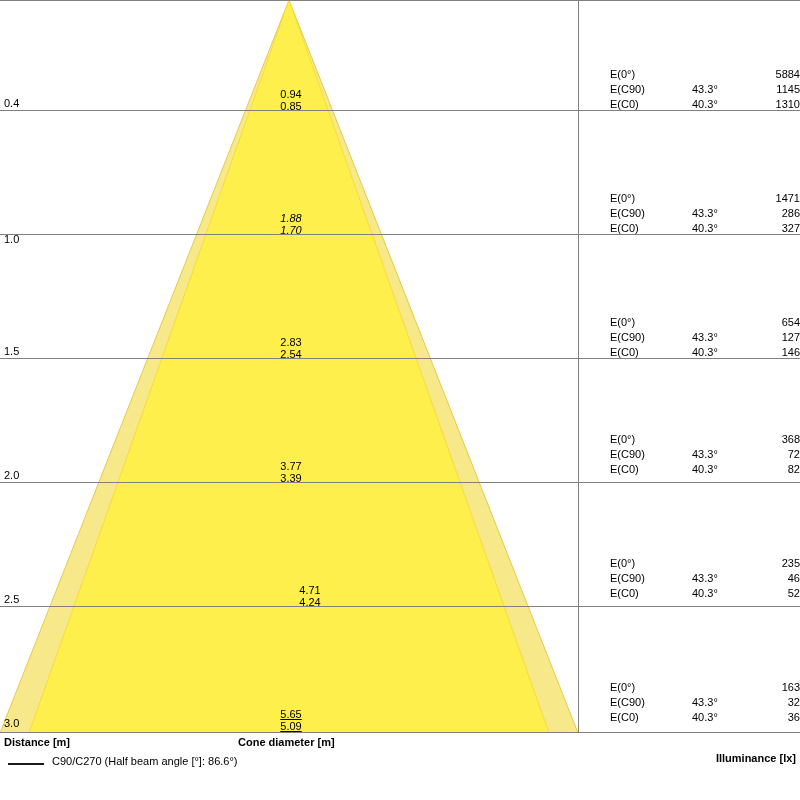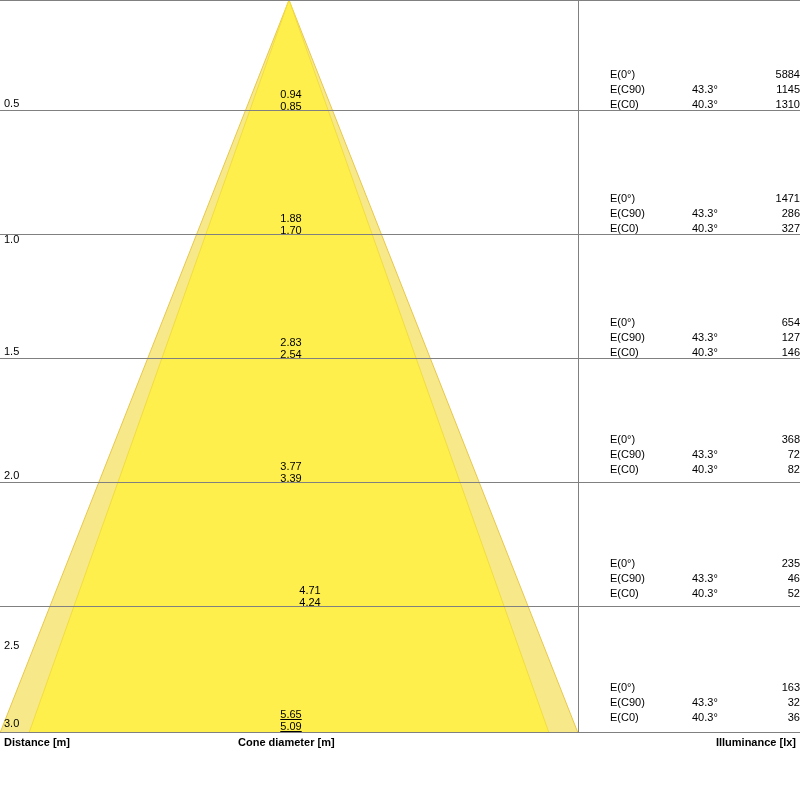--- a/index.html
+++ b/index.html
@@ -102,32 +102,32 @@
 
     <div class="frame-top"></div>
     <div class="gridline" style="top:110px;"></div>
     <div class="gridline" style="top:234px;"></div>
     <div class="gridline" style="top:358px;"></div>
     <div class="gridline" style="top:482px;"></div>
     <div class="gridline" style="top:606px;"></div>
     <div class="frame-bottom"></div>
     <div class="vline" style="left:578px;"></div>
 
-    <div class="dist-label" style="top:110px;">0.5</div>
+    <div class="dist-label" style="top:110px;">0.4</div>
     <div class="dist-label" style="top:234px;margin-top:12px;">1.0</div>
     <div class="dist-label" style="top:358px;">1.5</div>
     <div class="dist-label" style="top:482px;text-align:right;">2.0</div>
-    <div class="dist-label" style="top:606px;margin-top:46px;">2.5</div>
+    <div class="dist-label" style="top:606px;">2.5</div>
     <div class="dist-label" style="top:730px;">3.0</div>
 
     <div class="cone-label" style="left:291px;top:88px;">
       <div>0.94</div>
       <div>0.85</div>
     </div>
-    <div class="cone-label" style="left:291px;top:212px;">
+    <div class="cone-label" style="left:291px;top:212px;font-style:italic;">
       <div>1.88</div>
       <div>1.70</div>
     </div>
     <div class="cone-label" style="left:291px;top:336px;">
       <div>2.83</div>
       <div>2.54</div>
     </div>
     <div class="cone-label" style="left:291px;top:460px;">
       <div>3.77</div>
       <div>3.39</div>
@@ -246,18 +246,22 @@
         <span class="illum-name">E(C0)</span>
         <span class="illum-angle">40.3°</span>
         <span class="illum-value">36</span>
       </div>
     </div>
 
   </div>
 
   <div class="caption" style="left:4px;top:736px;">Distance [m]</div>
   <div class="caption" style="left:238px;top:736px;">Cone diameter [m]</div>
-  <div class="caption" style="right:4px;top:736px;">Illuminance [lx]</div>
+  <div class="caption" style="right:4px;top:752px;">Illuminance [lx]</div>
 
   <div id="legend">
+    <div class="legend-row">
+      <span class="legend-swatch" style="background:#1a1a1a;"></span>
+      <span class="legend-text">C90/C270 (Half beam angle [°]: 86.6°)</span>
+    </div>
   </div>
 
 </div>
 
 </body></html>

